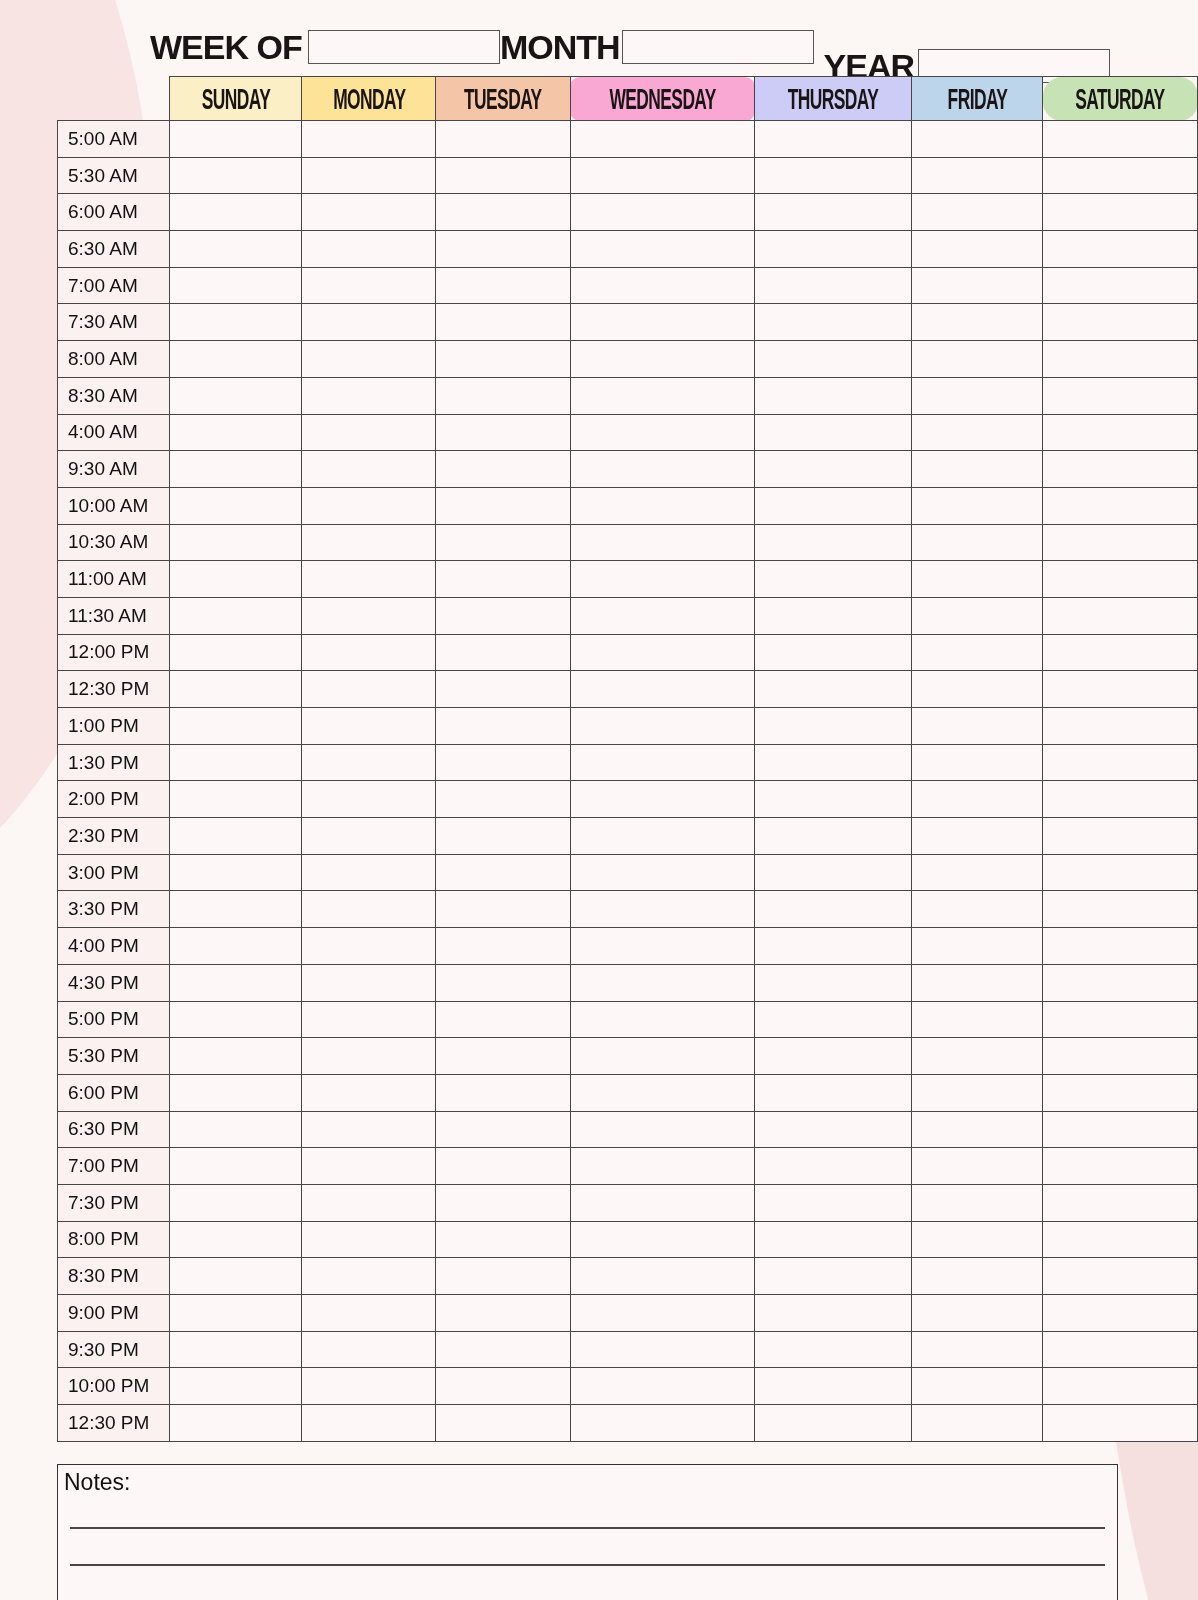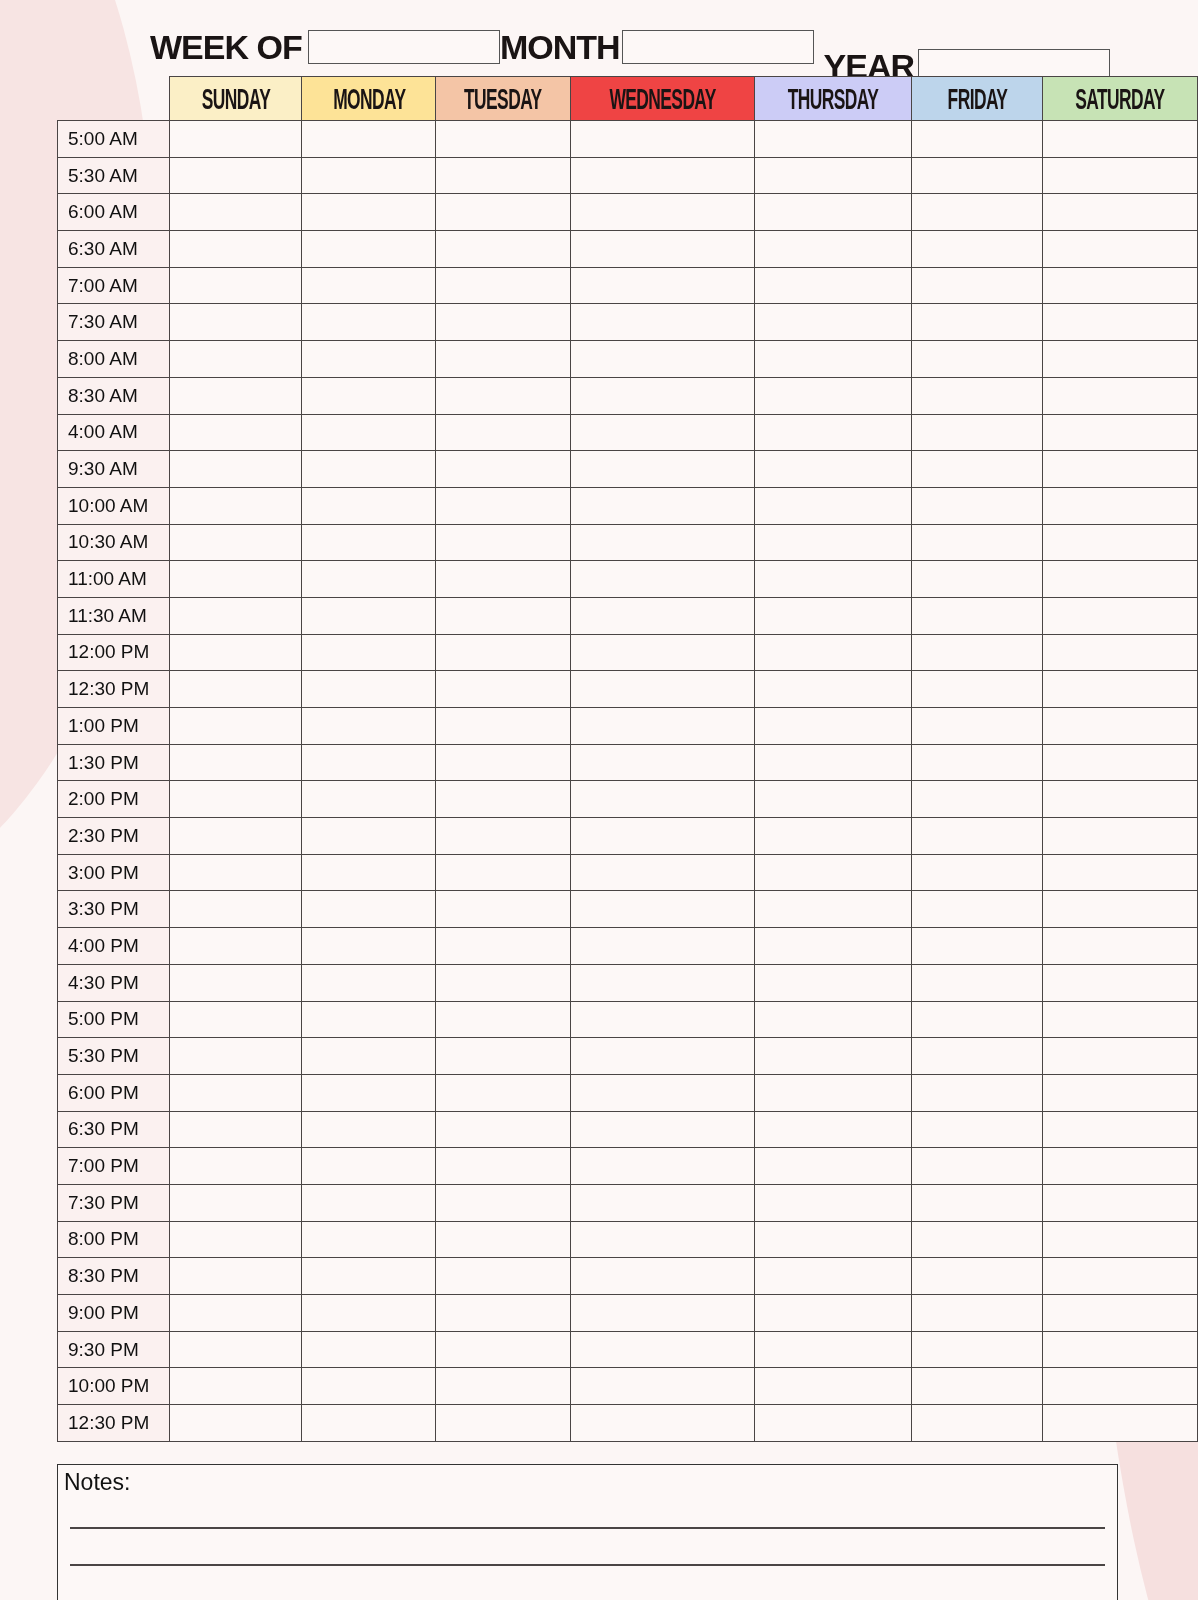--- a/index.html
+++ b/index.html
@@ -69,24 +69,24 @@
 </div>
 
 <div class="grid">
   <table id="sched">
     <thead>
       <tr id="day-row">
         <th class="corner" style="width:115px;"></th>
       <th class="day" style="width: 134px; background: rgb(251, 239, 198);"><span>Sunday</span></th>
           <th class="day" style="width: 135px; background: rgb(253, 227, 151);"><span>Monday</span></th>
           <th class="day" style="width: 134px; background: rgb(244, 197, 166);"><span>Tuesday</span></th>
-          <th class="day" style="width: 139px; background: #ef4444;"><span>Wednesday</span></th>
+          <th class="day" style="width: 139px; background: #f9a8d4; border-radius: 10px;"><span>Wednesday</span></th>
           <th class="day" style="width: 134px; background: rgb(204, 204, 246);"><span>Thursday</span></th>
           <th class="day" style="width: 135px; background: rgb(189, 213, 235);"><span>Friday</span></th>
-          <th class="day" style="width: 135px; background: rgb(199, 227, 181);"><span>Saturday</span></th>
+          <th class="day" style="width: 135px; background: rgb(199, 227, 181); border-radius: 19px;"><span>Saturday</span></th>
         </tr>
     </thead>
     <tbody id="sched-body">
         <tr>
           <td class="time">5:00 AM</td>
           <td></td>
           <td></td>
           <td></td>
           <td></td>
           <td></td>

